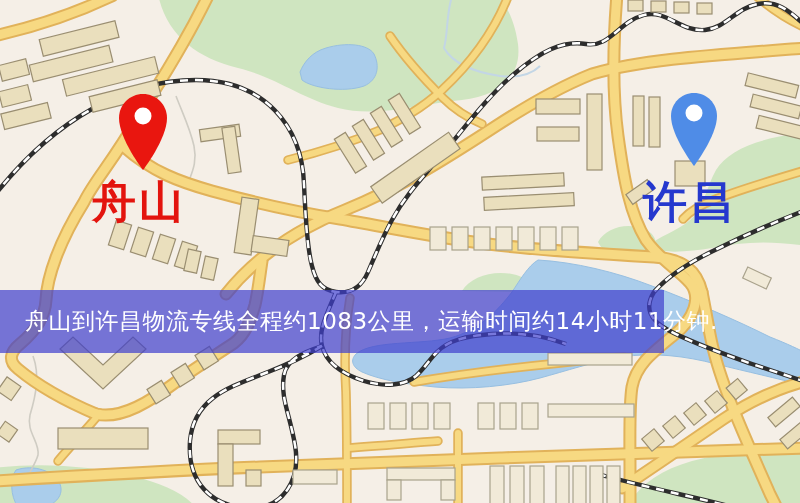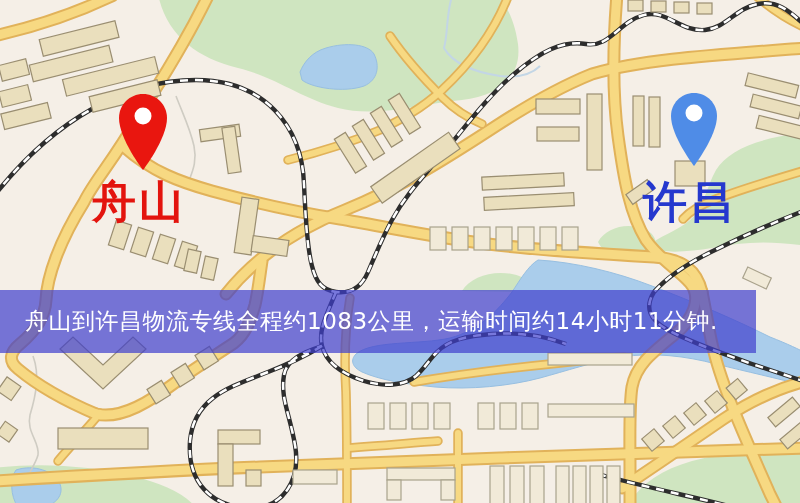--- a/index.html
+++ b/index.html
@@ -18,21 +18,21 @@
   .park{fill:#cfe5bf;stroke:none;}
   .water{fill:#a9cdec;stroke:#96bfe2;stroke-width:1;}
   .stream{fill:none;stroke:#c2d6e6;stroke-width:2;}
   .stream2{fill:none;stroke:#cfccc3;stroke-width:1.6;}
   .bld{fill:#eadfbc;stroke:#9a8e70;stroke-width:1.2;}
   .bld2{fill:#f1ead7;stroke:#a9a28b;stroke-width:1.2;}
   .pin-hole{fill:#ffffff;}
   .place-label{font-weight:bold;font-size:44px;letter-spacing:3px;
     font-family:"DejaVu Sans","Liberation Sans",sans-serif;}
   
-  .banner{position:absolute;left:0;top:290px;width:756px;height:63px;
+  .banner{position:absolute;left:0;top:290px;width:664px;height:63px;
     background:rgba(62,62,205,.70);display:flex;align-items:center;
     box-sizing:border-box;padding-left:25px;}
   .banner-text{color:#ffffff;font-size:23px;letter-spacing:.5px;white-space:nowrap;}
 </style>
 </head>
 <body>
 
 <div class="screen">
   <svg class="map-svg" width="800" height="503" viewBox="0 0 800 503" xmlns="http://www.w3.org/2000/svg">
 

